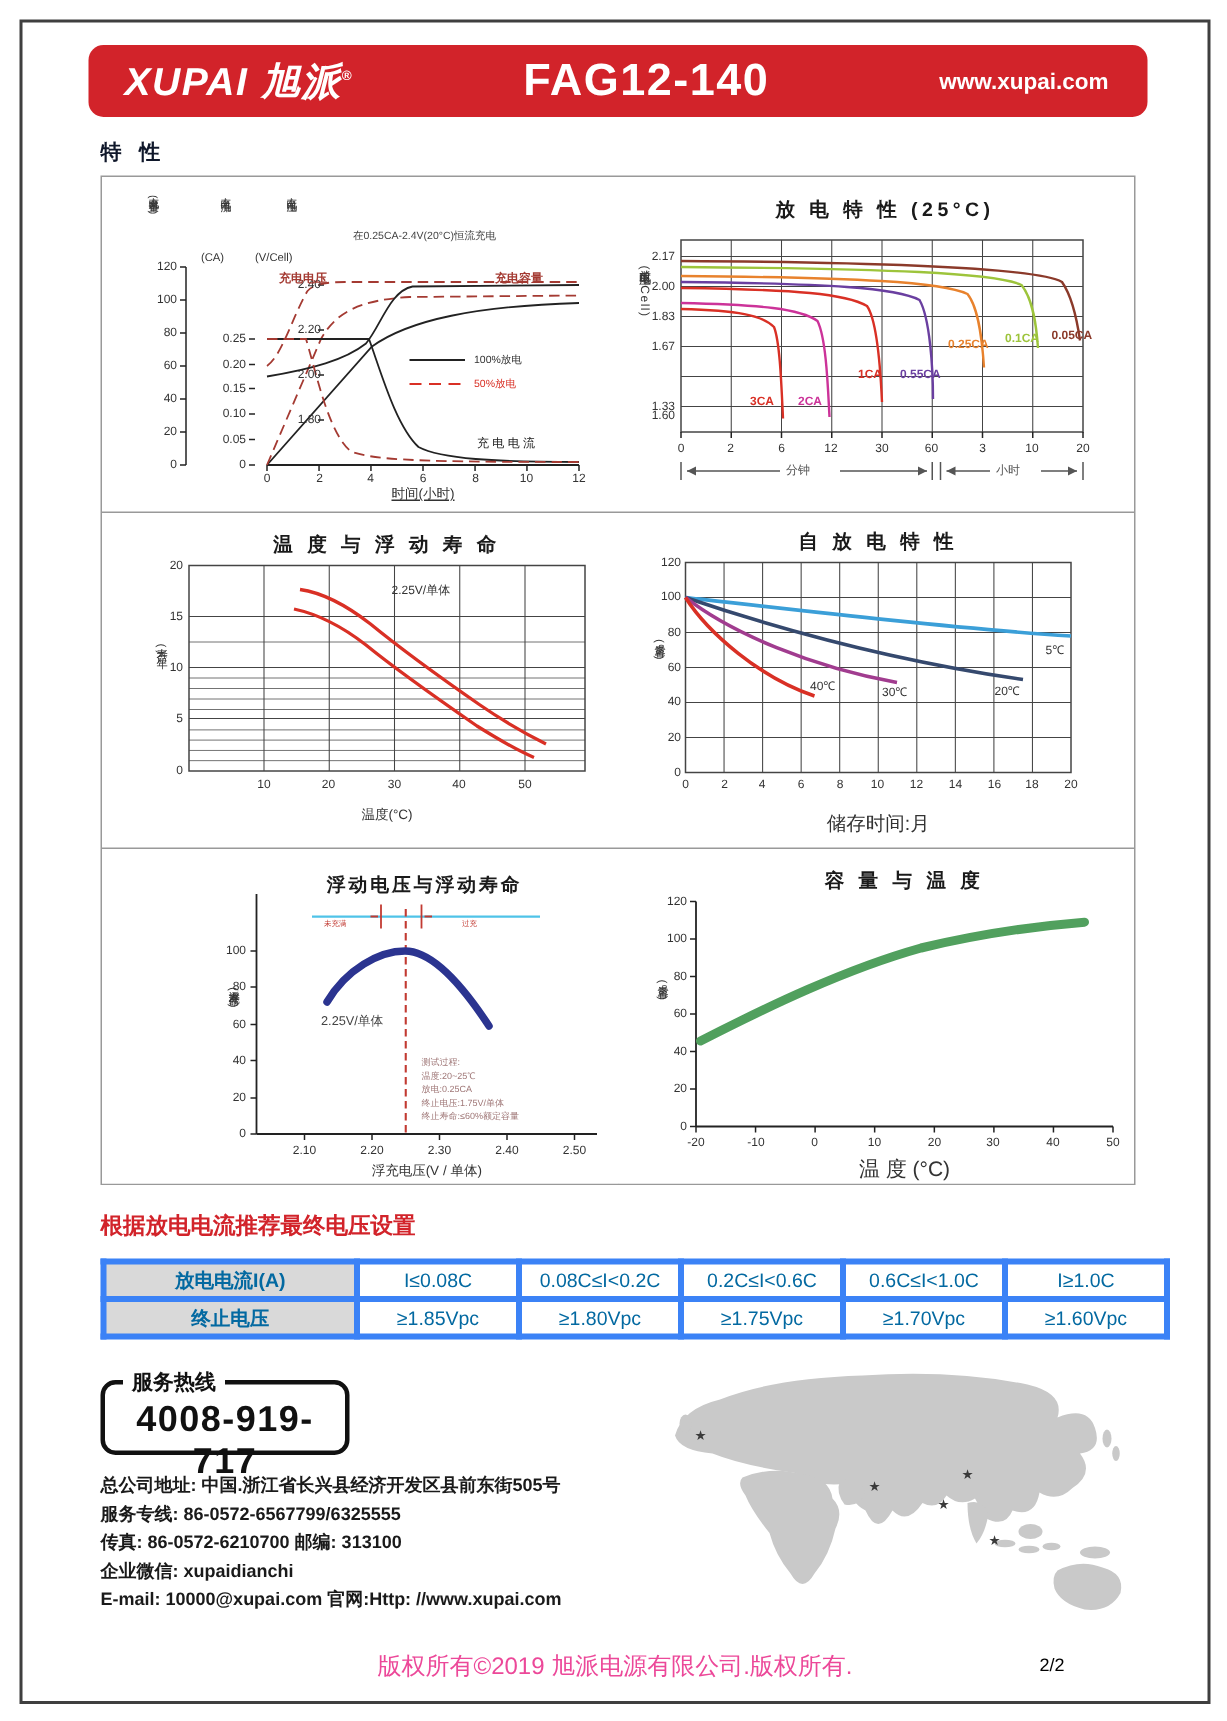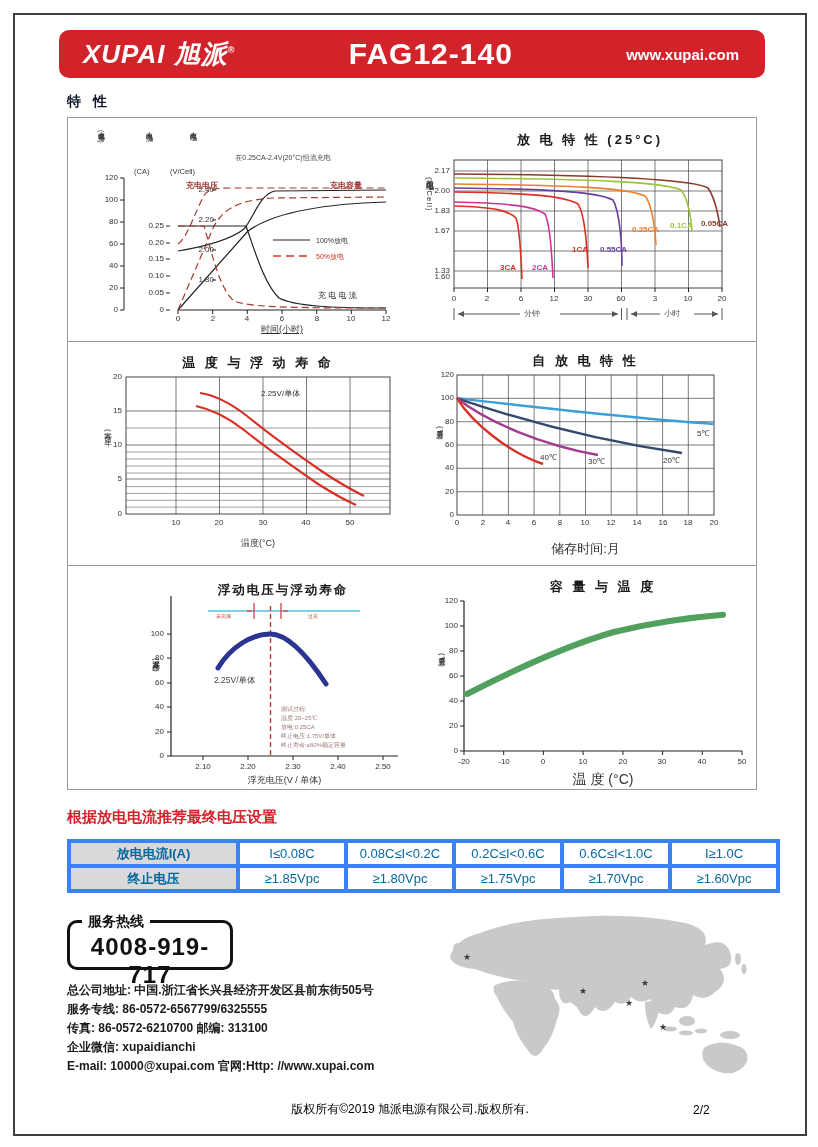--- a/index.html
+++ b/index.html
@@ -25,21 +25,21 @@
   table.volt td{border:4px solid #3b82f6;height:21px;text-align:center;font-size:13px;color:#0369a1;padding:0;}
   table.volt td.hc{background:#d9d9d9;font-weight:bold;width:165px;}
   table.volt td.dc{width:104px;}
   .badge{position:absolute;left:52px;top:905px;width:160px;height:44px;border:3px solid #111;border-radius:10px;}
   .badge .blabel{position:absolute;left:12px;top:-10px;background:#fff;padding:0 6px;font-size:14px;font-weight:bold;color:#111;}
   .badge .bnum{position:absolute;left:0;right:0;top:10px;text-align:center;font-size:24px;font-weight:bold;color:#111;letter-spacing:1px;}
   .contact{position:absolute;left:52px;top:966px;width:400px;}
   .contact div{font-size:12px;font-weight:bold;color:#1a1a1a;line-height:19px;white-space:nowrap;}
   .map{position:absolute;left:420px;top:892px;width:360px;height:180px;}
   .map .mk{position:absolute;font-size:9px;color:#3a3a3a;line-height:1;}
-  .copy{position:absolute;left:0;right:0;top:1086px;text-align:center;color:#000000;font-size:12px;}
+  .copy{position:absolute;left:0;right:0;top:1086px;text-align:center;color:#ec4899;font-size:16px;}
   .pg{position:absolute;left:678px;top:1088px;color:#000000;font-size:12px;}
 </style>
 </head>
 <body>
 
 <div class="page">
 
   <div class="hdr">
     <div class="logo"><span>XUPAI 旭派</span><span class="reg">®</span></div>
     <div class="model">FAG12-140</div>

